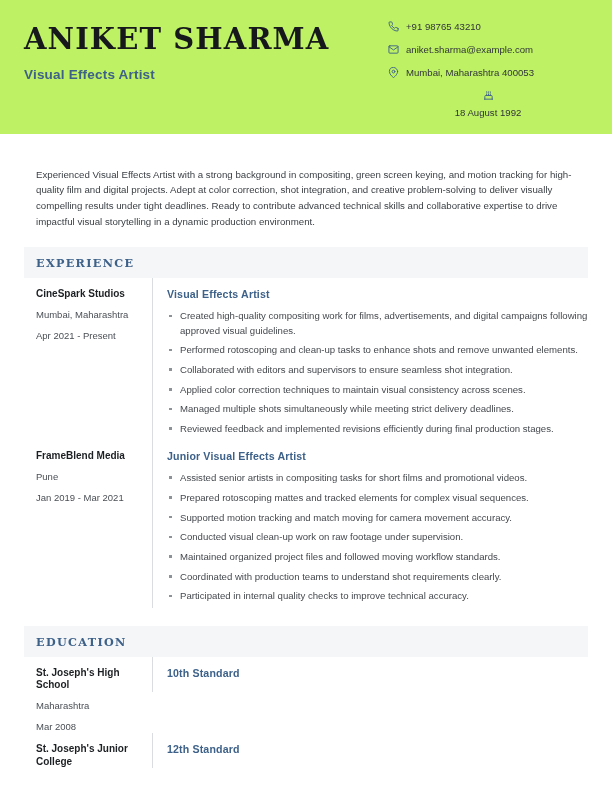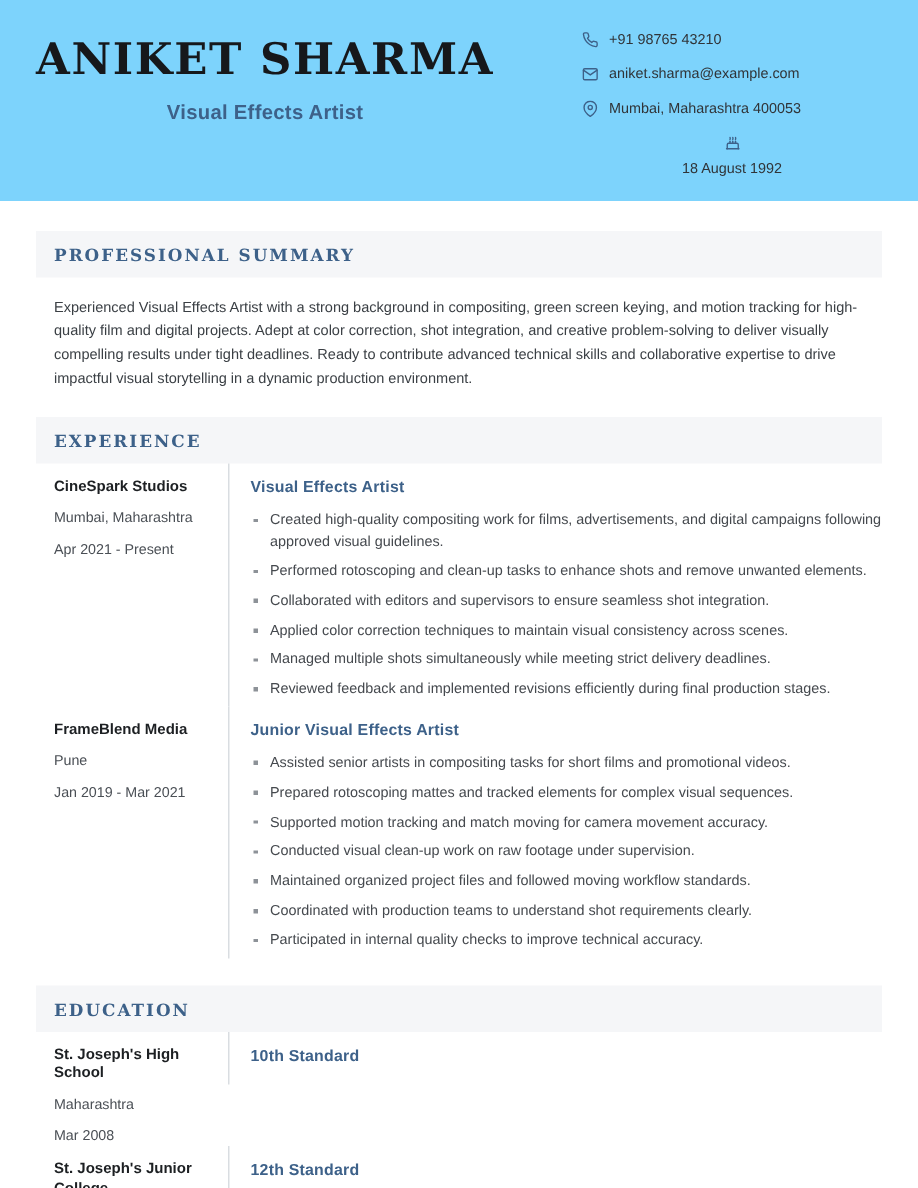--- a/index.html
+++ b/index.html
@@ -18,28 +18,27 @@
   .page {
     position: relative;
     width: 612px;
     height: 792px;
     background: #ffffff;
     box-sizing: border-box;
   }
 
   
   .header {
-    background: #7dd3fc;
+    background: #bef264;
     padding: 18px 24px 16px 24px;
     display: flex;
     justify-content: space-between;
     align-items: flex-start;
     box-sizing: border-box;
     min-height: 110px;
-    text-align: center;
   }
   .header-left {
     padding-top: 6px;
   }
   .full-name {
     font-family: "DejaVu Serif", "Liberation Serif", serif;
     font-size: 29px;
     font-weight: 700;
     letter-spacing: 1.1px;
     color: #16181b;
@@ -237,23 +236,20 @@
             </svg>
         </span>
         <span>18 August 1992</span>
       </div>
 
     </div>
   </div>
 
   <div class="summary-gap"></div>
 
-  <div class="section-band">
-    <div class="section-title">PROFESSIONAL SUMMARY</div>
-  </div>
   <div class="section-body">
     <p class="summary-text">Experienced Visual Effects Artist with a strong background in compositing, green screen keying, and motion tracking for high-quality film and digital projects. Adept at color correction, shot integration, and creative problem-solving to deliver visually compelling results under tight deadlines. Ready to contribute advanced technical skills and collaborative expertise to drive impactful visual storytelling in a dynamic production environment.</p>
   </div>
 
   <div class="section-gap"></div>
 
   <div class="section-band">
     <div class="section-title">EXPERIENCE</div>
   </div>
   <div class="section-body">

